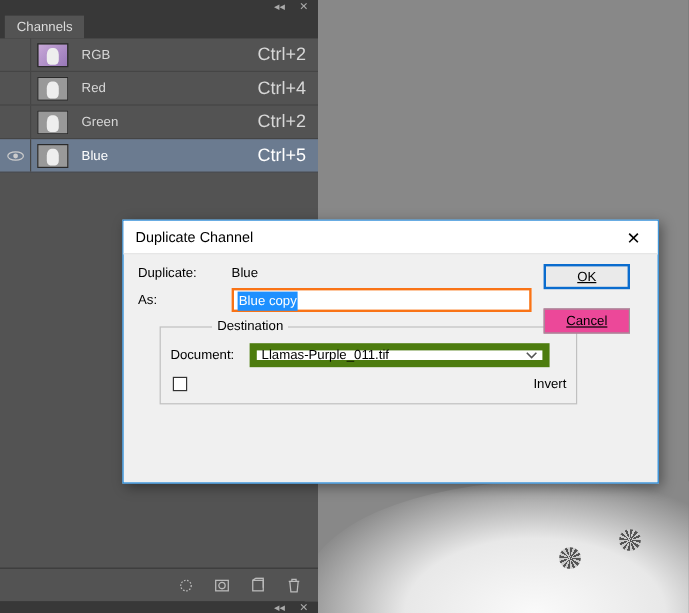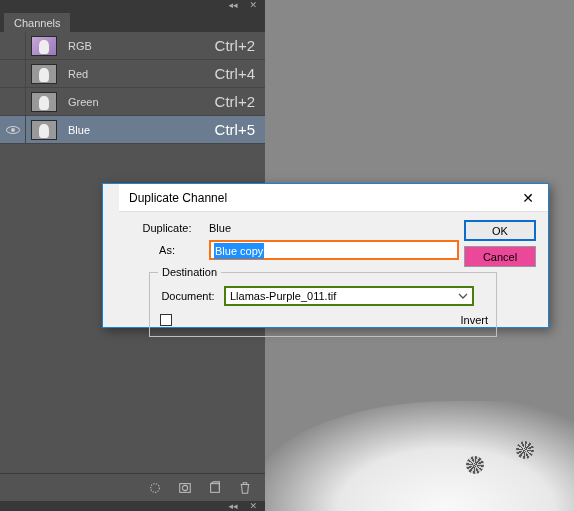--- a/index.html
+++ b/index.html
@@ -74,64 +74,64 @@
   .panel-footer {
     margin-top: auto; height: 28px; border-top: 1px solid #3a3a3a;
     display: flex; align-items: center; justify-content: flex-end; gap: 14px; padding-right: 12px;
     color: #bbb;
   }
   .ficon { width: 16px; height: 16px; display: flex; align-items: center; justify-content: center; }
   .ficon svg { width: 14px; height: 14px; fill: none; stroke: #bbb; stroke-width: 1.2; }
 
   
   .dialog {
-    position: absolute; left: 102px; top: 183px; width: 447px; height: 145px;
+    position: absolute; left: 102px; top: 183px; width: 447px; height: 220px;
     background: #f0f0f0; border: 1px solid #1883d7;
     box-shadow: 3px 3px 10px rgba(0,0,0,0.4);
-    font-size: 11px; color: #000; padding-left: 16px;
+    font-size: 11px; color: #000;
   }
   .dialog-titlebar {
     height: 28px; background: #fff; border-bottom: 1px solid #e0e0e0;
     display: flex; align-items: center; padding: 0 0 0 10px;
   }
   .dialog-title { flex: 1; font-size: 12px; }
   .dialog-close {
     width: 40px; height: 28px; display: flex; align-items: center; justify-content: center;
     font-size: 14px;
   }
   .dialog-body { position: relative; padding: 10px 12px 12px 12px; height: calc(100% - 28px); }
 
   .row { display: flex; align-items: center; margin-bottom: 6px; }
-  .lbl { width: 78px; text-align: center; padding-right: 6px; }
+  .lbl { width: 78px; text-align: left; padding-right: 6px; }
   .lbl.dim { color: #a8a8a8; }
   .val { }
   .text-input {
     width: 250px; height: 20px; border: 2px solid #f97316; background: #fff;
     font-size: 11px; padding: 1px 3px; font-family: inherit;
   }
   .text-input.disabled { background: #f0f0f0; }
   .sel-hl { background: #1e90ff; color: #fff; padding: 0 1px; display: inline-block; height: 16px; line-height: 16px; }
 
   fieldset.dest {
     border: 1px solid #c0c0c0; margin: 4px 4px 0 18px; padding: 8px 8px 10px 8px;
     width: 348px;
   }
-  fieldset.dest legend { font-size: 11px; padding: 0 4px; }
+  fieldset.dest legend { font-size: 11px; padding: 0 4px; margin-left: 35px; }
   .select-wrap {
-    width: 250px; height: 20px; border: 2px solid #4d7c0f; background: #fff;
+    width: 250px; height: 20px; border: 6px solid #4d7c0f; background: #fff;
     display: flex; align-items: center; position: relative; padding-left: 4px;
   }
   .select-wrap .caret {
     position: absolute; right: 0; top: 0; width: 18px; height: 100%;
     display: flex; align-items: center; justify-content: center;
   }
   .invert-row { display: flex; align-items: center; gap: 5px; margin-top: 8px; margin-left: 2px; justify-content: space-between; }
   .chk { width: 12px; height: 12px; border: 1px solid #333; background: #fff; }
 
-  .btns { position: absolute; right: 12px; top: 8px; width: 72px; display: flex; flex-direction: column; gap: 5px; }
+  .btns { position: absolute; right: 23px; top: 8px; width: 72px; display: flex; flex-direction: column; gap: 16px; text-decoration: underline; }
   .btn {
     height: 21px; background: #ec4899;
     display: flex; align-items: center; justify-content: center; font-size: 11px;
   }
   .btn.default { border: 2px solid #0a6cce; background: #eaeaea; }
   .btn.normal { border: 1px solid #999; }
 </style>
 </head>
 <body>
 

